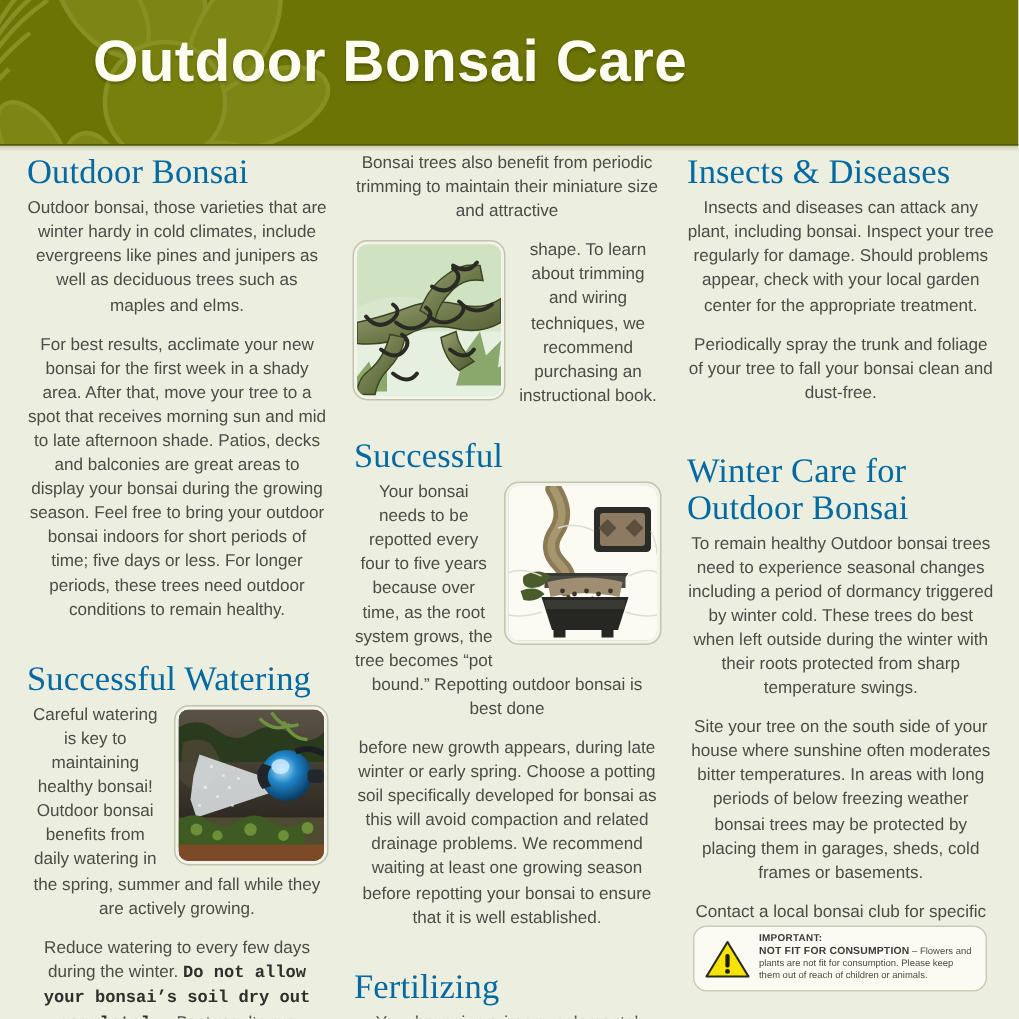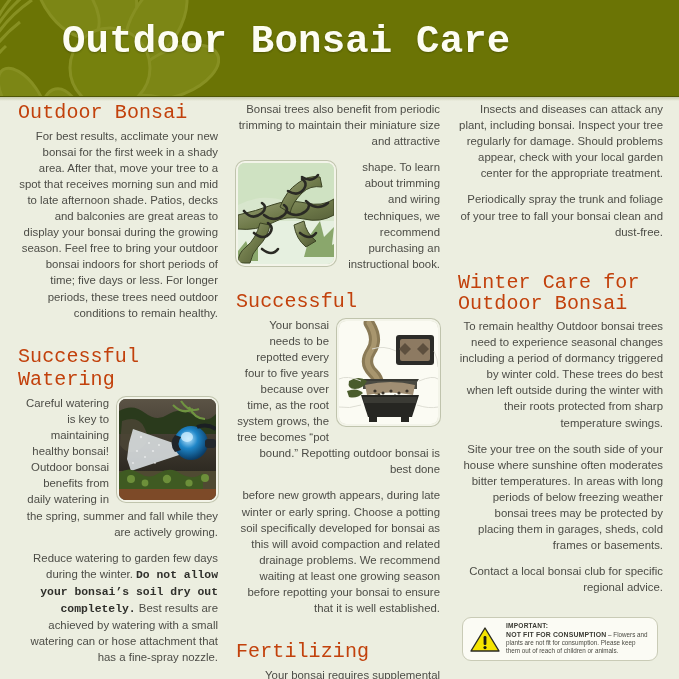--- a/index.html
+++ b/index.html
@@ -16,52 +16,52 @@
     background:#6b7405;
     overflow:hidden;
     border-bottom:1px solid #4f5604;
   }
   .header-ornament{
     position:absolute;left:-40px;top:-52px;width:260px;height:230px;
     opacity:.85;pointer-events:none;
   }
   .header-title{
     position:absolute;left:62px;top:20px;
-    font-family:Liberation Mono, monospace;
+    font-family:Liberation Sans, sans-serif;
     font-size:39px;font-weight:bold;color:#fdfdf2;
     letter-spacing:.2px;
     text-shadow:0 1px 2px rgba(0,0,0,.28);
   }
   .header-shadow{
     position:absolute;left:0;top:96px;width:679px;height:5px;
     background:linear-gradient(to bottom, rgba(80,88,10,.30), rgba(80,88,10,0));
   }
 
   
   .cols{
     position:absolute;left:0;top:101px;width:679px;height:578px;
   }
   .col{position:absolute;top:0;}
   .col-left{left:18px;width:200px;}
   .col-mid{left:236px;width:204px;}
   .col-right{left:458px;width:205px;}
 
   h2.sec{
-    font-family:Liberation Mono, monospace;
-    font-size:20px;font-weight:normal;color:#c2410c;
+    font-family:Liberation Serif, serif;
+    font-size:23px;font-weight:normal;color:#0369a1;
     margin:0 0 3px 0;line-height:1.18;
     letter-spacing:.1px;
   }
   h2.sec.two-line{line-height:1.08;}
 
   p.body{
     margin:0 0 10px 0;
     font-size:11.4px;line-height:16.1px;
     color:#4c4c46;
-    text-align:right;
+    text-align:center;
   }
   p.body:last-child{margin-bottom:0;}
   .b{font-weight:bold;color:#2f2f2b;font-family:Liberation Mono, monospace;}
 
   .spacer-lg{height:22px;}
   .spacer-md{height:14px;}
   .spacer-sm{height:8px;}
 
   
   .photo{
@@ -140,20 +140,21 @@
     </div>
     <div class="header-title">Outdoor Bonsai Care</div>
   </div>
   <div class="header-shadow"></div>
 
   <div class="cols">
 
     <div class="col col-left">
 
       <h2 class="sec">Outdoor Bonsai</h2>
+      <p class="body">Outdoor bonsai, those varieties that are winter hardy in cold climates, include evergreens like pines and junipers as well as deciduous trees such as maples and elms.</p>
       <p class="body">For best results, acclimate your new bonsai for the first week in a shady area. After that, move your tree to a spot that receives morning sun and mid to late afternoon shade. Patios, decks and balconies are great areas to display your bonsai during the growing season. Feel free to bring your outdoor bonsai indoors for short periods of time; five days or less. For longer periods, these trees need outdoor conditions to remain healthy.</p>
 
       <div class="spacer-md"></div>
 
       <h2 class="sec">Successful Watering</h2>
 
       <div class="photo photo-water">
         <svg viewBox="0 0 97 101" xmlns="http://www.w3.org/2000/svg">
           <defs>
             <radialGradient id="noz" cx="42%" cy="38%" r="62%">
@@ -200,21 +201,21 @@
             <path d="M56 36 q-7 8 0 17 l6 -2 q-5 -6 0 -13 Z" fill="#20252a"></path>
             <rect x="86" y="40" width="11" height="9" rx="3" fill="#23282d"></rect>
             <path d="M78 28 q10 -4 19 2" stroke="#1b1f23" stroke-width="4" fill="none"></path>
           </g>
         </svg>
       </div>
 
       <p class="body">Careful watering is key to maintaining healthy bonsai! Outdoor bonsai benefits from daily watering in the spring, summer and fall while they are actively growing.</p>
       <div class="clr"></div>
       <p class="body">
-        <span>Reduce watering to garden few days during the winter. </span><span class="b">Do not allow your bonsai’s soil dry out completely.</span><span> Best results are achieved by watering with a small watering can or hose attachment that has a fine-spray nozzle. </span>
+        <span>Reduce watering to every few days during the winter. </span><span class="b">Do not allow your bonsai’s soil dry out completely.</span><span> Best results are achieved by watering with a small watering can or hose attachment that has a fine-spray nozzle. </span>
       </p>
     </div>
 
     <div class="col col-mid">
 
       <p class="body">Bonsai trees also benefit from periodic trimming to maintain their miniature size and attractive</p>
 
       <div class="photo photo-wire">
         <svg viewBox="0 0 96 101" xmlns="http://www.w3.org/2000/svg">
           <defs>
@@ -309,20 +310,21 @@
       <p class="body">before new growth appears, during late winter or early spring. Choose a potting soil specifically developed for bonsai as this will avoid compaction and related drainage problems. We recommend waiting at least one growing season before repotting your bonsai to ensure that it is well established.</p>
 
       <div class="spacer-md"></div>
 
       <h2 class="sec">Fertilizing</h2>
       <p class="body">Your bonsai requires supplemental nutrients for long term health. Most water-soluble and time-released fertilizers work well when used as directed. We recommend slow release organic fertilizers for more mature specimen bonsai.</p>
     </div>
 
     <div class="col col-right">
 
+      <h2 class="sec">Insects &amp; Diseases</h2>
       <p class="body">Insects and diseases can attack any plant, including bonsai. Inspect your tree regularly for damage. Should problems appear, check with your local garden center for the appropriate treatment.</p>
       <p class="body">Periodically spray the trunk and foliage of your tree to fall your bonsai clean and dust-free.</p>
 
       <div class="spacer-lg"></div>
 
       <h2 class="sec two-line">
         <span>Winter Care for</span><br>
         <span>Outdoor Bonsai</span>
       </h2>
       <p class="body">To remain healthy Outdoor bonsai trees need to experience seasonal changes including a period of dormancy triggered by winter cold. These trees do best when left outside during the winter with their roots protected from sharp temperature swings.</p>

